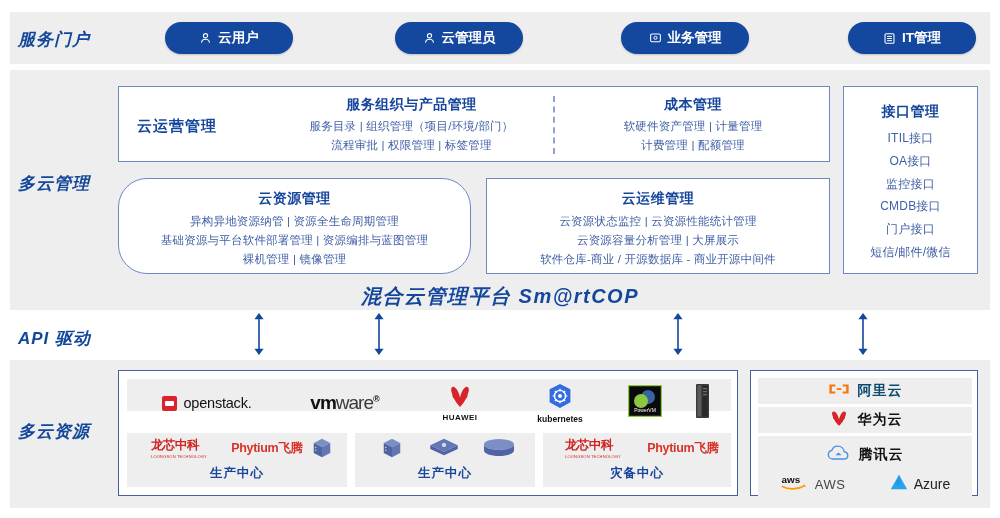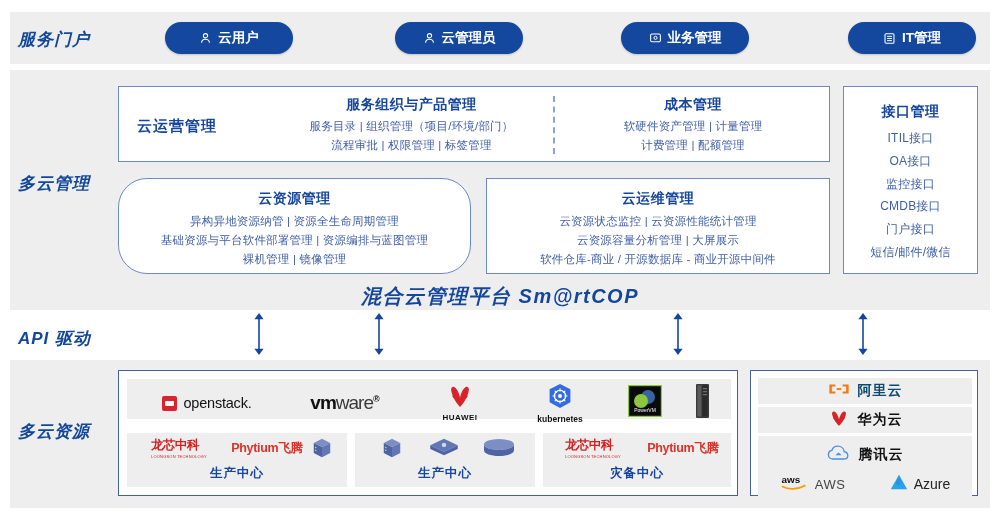--- a/index.html
+++ b/index.html
@@ -218,21 +218,21 @@
         <path d="M7 0l4.6 6.2H2.4z" fill="#14479c"></path>
         <path d="M7 42l-4.6-6.2h9.2z" fill="#14479c"></path>
       </svg>
   </div>
 
   <div class="band" id="res-band"></div>
   <div class="band-label" id="res-label">多云资源</div>
 
   <div class="rbox" style="left:118px;top:370px;width:620px;height:126px;">
 
-    <div class="greycell" style="left:8px;top:8px;width:604px;height:40px;">
+    <div class="greycell" style="left:8px;top:8px;width:604px;height:32px;">
 
       <div class="logo-wrap" style="left:20px;top:0;width:120px;height:48px;gap:6px;">
         <span class="os-mark"></span>
         <span class="os-text">openstack.</span>
       </div>
 
       <div class="logo-wrap" style="left:155px;top:0;width:125px;height:48px;">
         <span class="vm-text">vm<span class="lite">ware</span><span style="font-size:9px;vertical-align:super;">®</span></span>
       </div>
 

